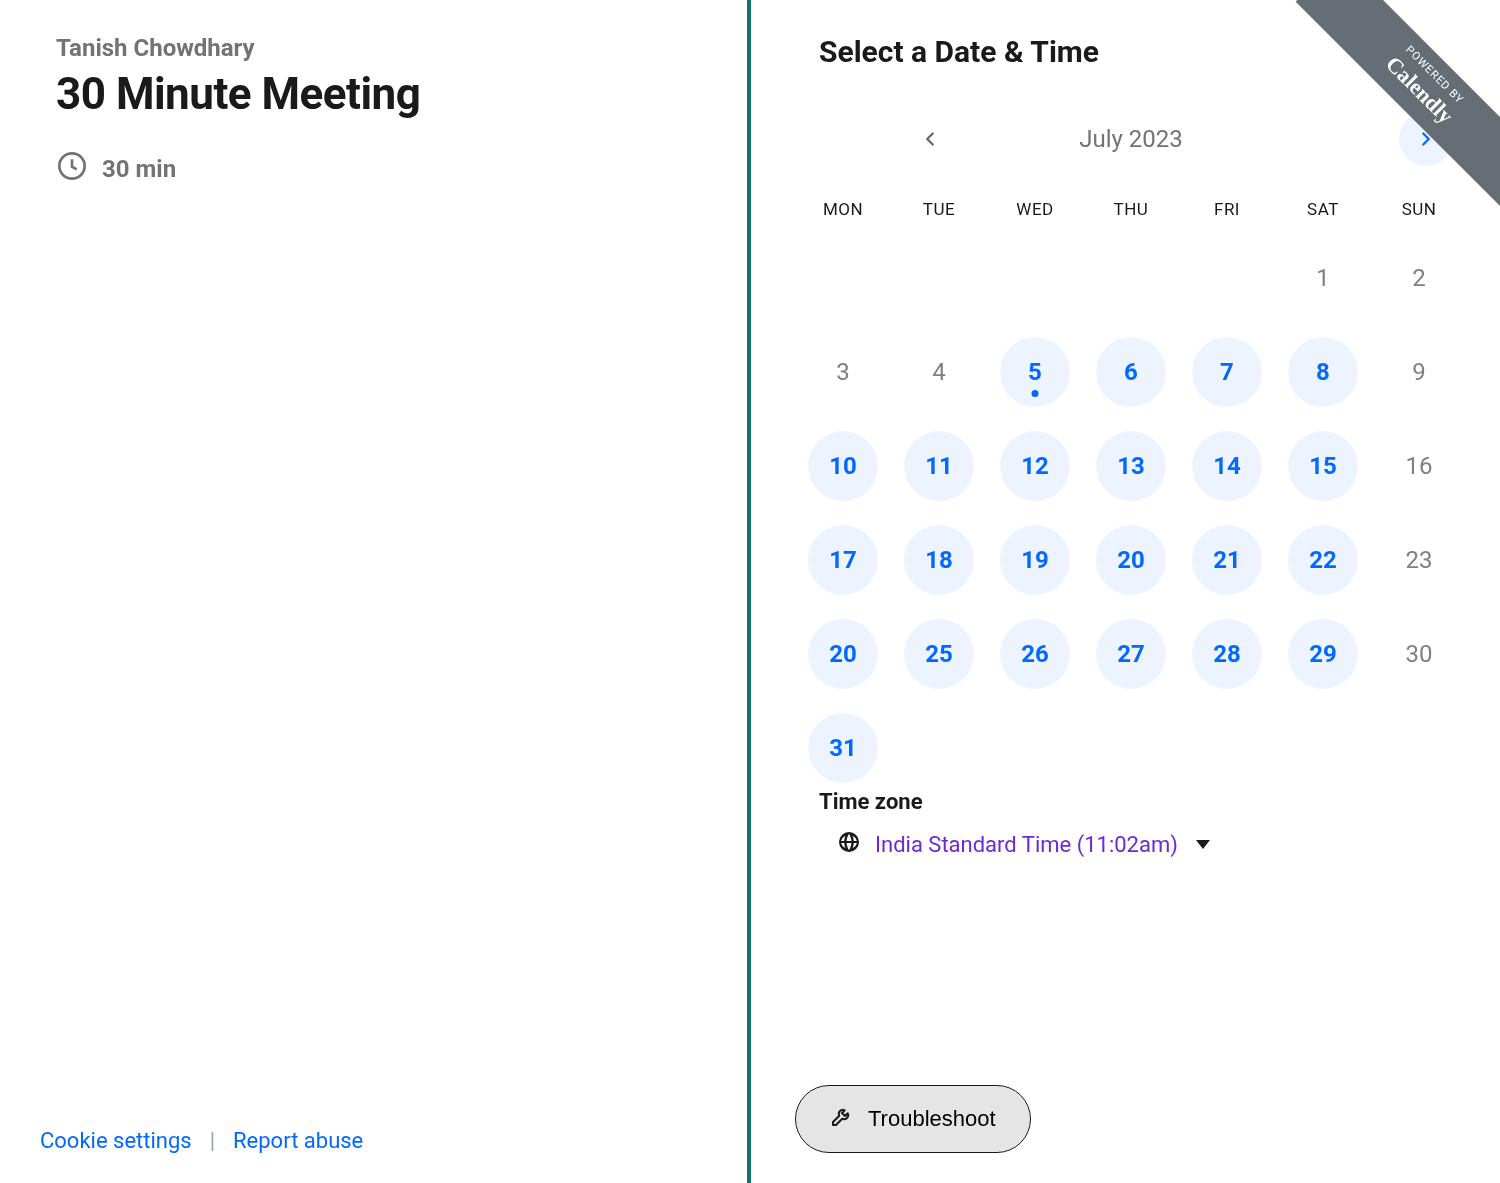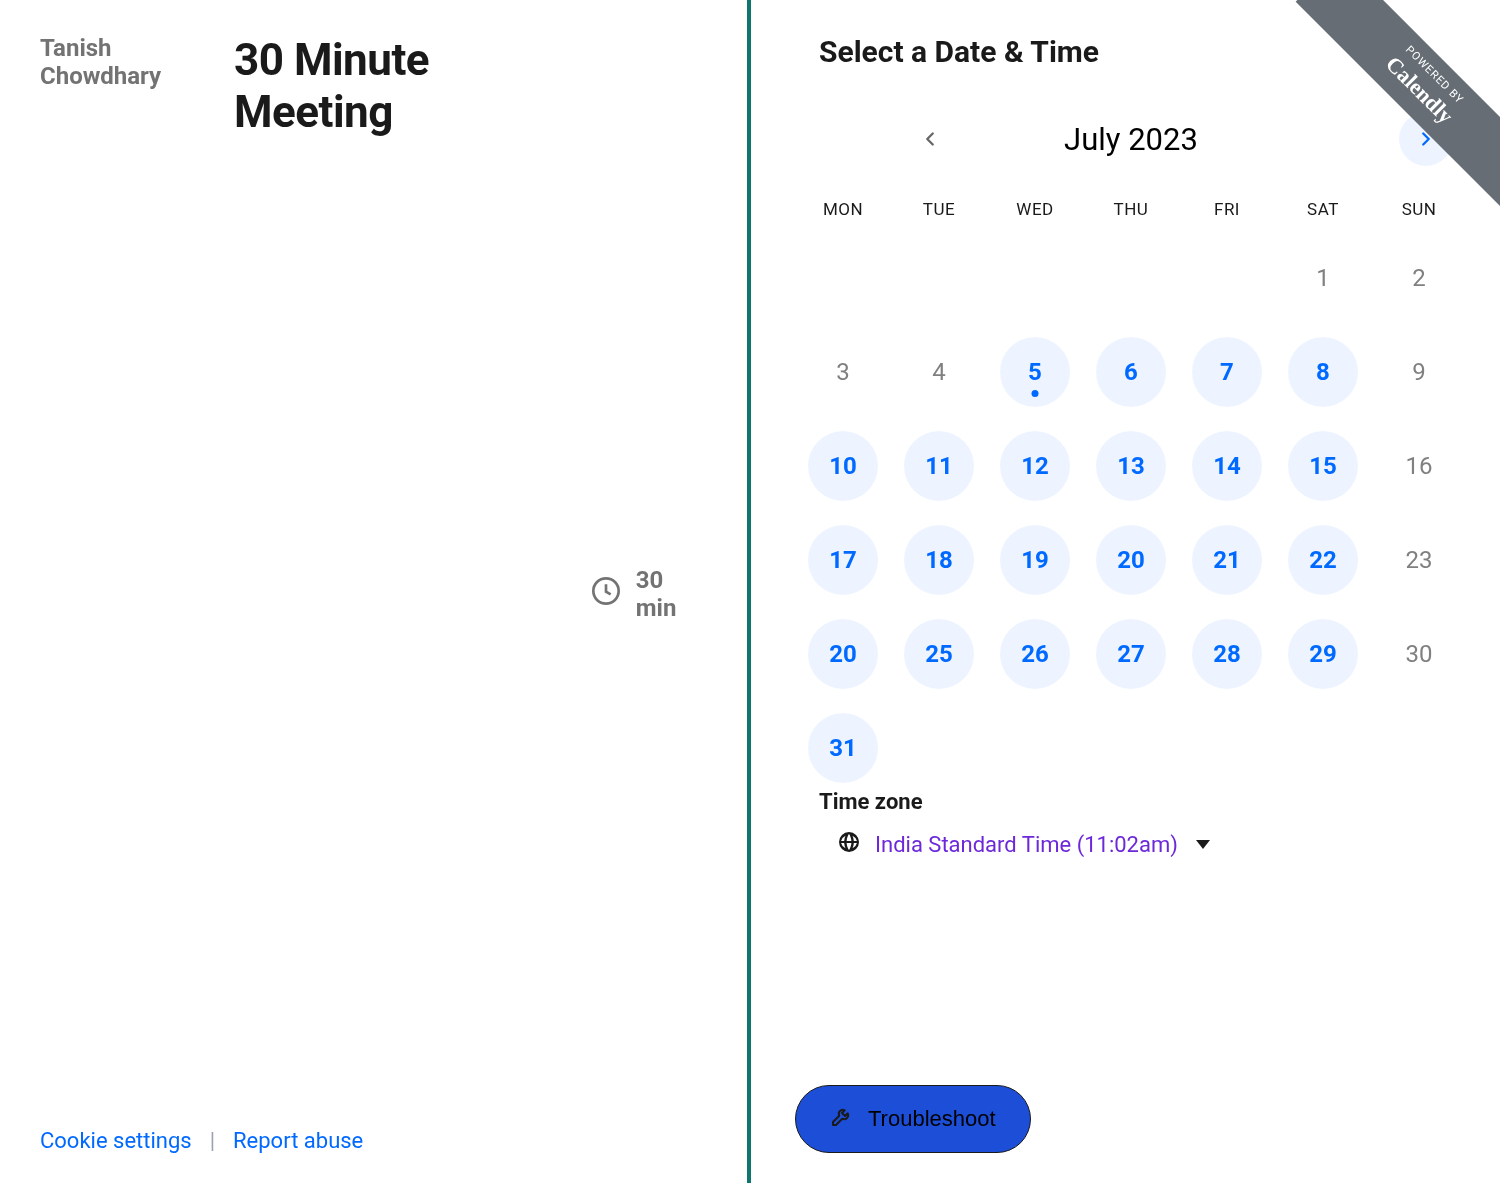--- a/index.html
+++ b/index.html
@@ -14,23 +14,23 @@
     overflow: hidden;
   }
 
   .container {
     display: flex;
     height: 100%;
   }
 
   .left-panel {
     flex: 0 0 49.8%;
-    padding: 34px 40px 30px 40px;
-    display: flex;
-    flex-direction: row;
+    padding: 34px 40px 30px 56px;
+    display: flex;
+    flex-direction: column;
     position: relative;
   }
   .right-panel {
     flex: 1;
     border-left: 4px solid #0f766e;
     padding: 34px 0 30px 44px;
     position: relative;
   }
 
   .host-name {
@@ -80,22 +80,22 @@
 
   .month-nav {
     display: flex;
     align-items: center;
     justify-content: center;
     position: relative;
     height: 60px;
     margin-bottom: 30px;
   }
   .month-label {
-    font-size: 31px;
-    color: #000000;
+    font-size: 24px;
+    color: #737373;
   }
   .nav-btn {
     position: absolute;
     top: 50%;
     transform: translateY(-50%);
     width: 54px;
     height: 54px;
     border-radius: 50%;
     display: flex;
     align-items: center;
@@ -178,21 +178,21 @@
     border-right: 7px solid transparent;
     border-top: 9px solid #1a1a1a;
     margin-left: 4px;
   }
 
   .troubleshoot-btn {
     position: absolute;
     bottom: 30px;
     left: 44px;
     border: 1.5px solid #1a1a1a;
-    background: #1d4ed8;
+    background: #e5e5e5;
     border-radius: 40px;
     padding: 18px 34px;
     font-size: 22px;
     display: flex;
     align-items: center;
     gap: 14px;
     cursor: pointer;
   }
 
   .powered-badge {

